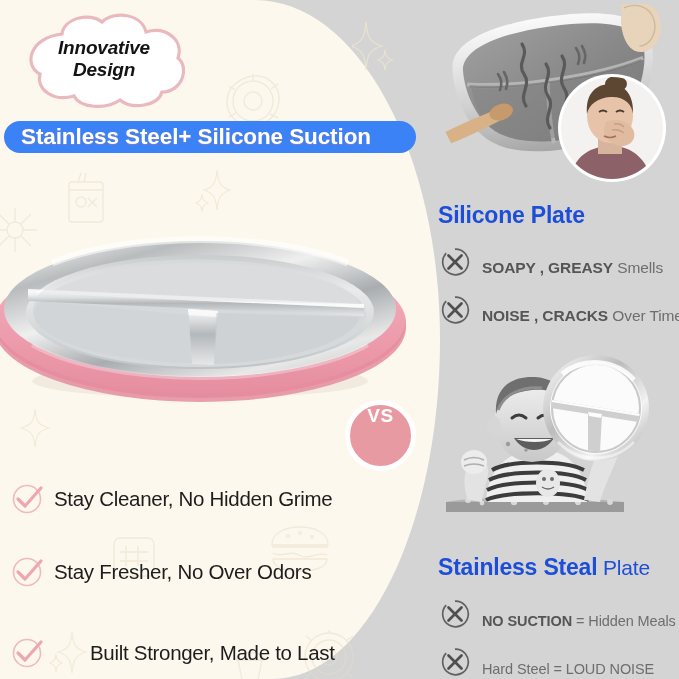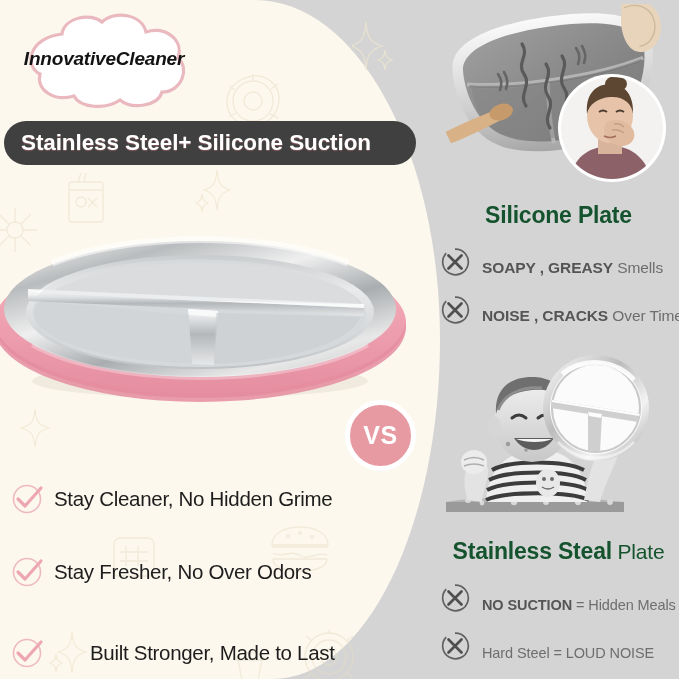--- a/index.html
+++ b/index.html
@@ -26,48 +26,48 @@
 
   
   .doodle { position:absolute; opacity:.5; pointer-events:none; }
   .doodle svg { display:block; }
   .sparkle { position:absolute; pointer-events:none; opacity:.75; }
 
   
   .cloud { position:absolute; left:18px; top:12px; width:172px; height:98px; }
   .cloud-text {
     position:absolute; left:0; top:0; width:172px; height:98px;
-    display:flex; flex-direction:row; align-items:center; justify-content:center;
+    display:flex; flex-direction:column; align-items:center; justify-content:center;
     font-style:italic; font-weight:bold; font-size:19px; line-height:1.16;
     color:#131313; text-align:center; letter-spacing:-.2px;
     padding-bottom:4px;
   }
   .cloud-text span { display:block; }
 
   
   .banner {
-    position:absolute; left:4px; top:121px; width:412px; height:44px;
-    background:#404040; border-radius:24px;
+    position:absolute; left:4px; top:121px; width:412px; height:32px;
+    background:#3b82f6; border-radius:24px;
     display:flex; align-items:center; padding-left:17px;
   }
   .banner-text {
     color:#ffffff; font-size:22.5px; font-weight:bold; letter-spacing:-.1px;
     white-space:nowrap; text-shadow:0 1px 1px rgba(214,120,126,.45);
   }
 
   
   .plate-wrap { position:absolute; left:-8px; top:205px; width:420px; height:200px; }
 
   
   .vs-badge {
     position:absolute; left:345px; top:400px; width:71px; height:71px;
     border-radius:50%; background:#e79aa2;
     border:5px solid #ffffff;
-    display:flex; align-items:center; justify-content:center;
-    color:#ffffff; font-size:25px; font-weight:bold; letter-spacing:.5px;
+    display:flex; align-items:flex-start; justify-content:center;
+    color:#ffffff; font-size:19px; font-weight:bold; letter-spacing:.5px;
   }
 
   
   .benefits { position:absolute; left:0; top:472px; width:400px; }
   .benefit-row { position:relative; height:53px; display:flex; align-items:center; padding-left:10px; }
   .benefit-row.r1 { margin-top:0; }
   .benefit-row.r2 { margin-top:20px; }
   .benefit-row.r3 { margin-top:28px;gap:36px; }
   .check-icon { width:34px; height:34px; flex:none; margin-right:10px; }
   .benefit-label {
@@ -77,26 +77,26 @@
   
   .rcol { position:absolute; left:438px; width:241px; }
   .rcol-top { top:4px; }
   .rcol-bottom { top:350px; }
 
   .r-photo { position:relative; width:241px; }
   .r-photo.top { height:190px; }
   .r-photo.bottom { height:182px; }
 
   .r-title {
-    text-align:center; font-size:23px; font-weight:bold; color:#14532d;
+    text-align:left; font-size:23px; font-weight:bold; color:#1d4ed8;
     letter-spacing:-.2px; white-space:nowrap;
   }
   .r-title .light { font-weight:normal; font-size:21px; }
   .rcol-top .r-title { margin-top:8px; }
-  .rcol-bottom .r-title { margin-top:6px; }
+  .rcol-bottom .r-title { margin-top:22px; }
 
   .con-row { display:flex; align-items:flex-end; margin-top:18px; padding-left:2px; }
   .x-icon { width:30px; height:30px; flex:none; margin-right:12px; }
   .con-label { font-size:15.5px; color:#5c5c5c; white-space:nowrap; letter-spacing:-.1px; }
   .con-label .b { font-weight:bold; color:#555555; }
   .con-label .n { font-weight:normal; color:#6e6e6e; }
   .rcol-bottom .con-label { font-size:14.5px; }
 </style>
 </head>
 <body>
@@ -212,21 +212,21 @@
   </div>
 
   <div class="cloud">
     <svg width="172" height="98" viewBox="0 0 172 98" style="position:absolute;left:0;top:0;">
       <path d="M44 22 C46 6 72 0 84 10 C96 -2 124 2 128 20 C148 14 166 28 160 46
                C172 56 164 80 144 80 C140 94 114 98 102 88 C88 98 62 96 56 84
                C36 90 18 78 22 62 C6 54 10 26 44 22Z" fill="#ffffff" stroke="#eab8bf" stroke-width="3.2"></path>
     </svg>
     <div class="cloud-text">
       <span>Innovative</span>
-      <span>Cleaner</span>
+      <span>Design</span>
     </div>
   </div>
 
   <div class="banner">
     <span class="banner-text">Stainless Steel+ Silicone Suction</span>
   </div>
 
   <div class="plate-wrap">
     <svg width="420" height="200" viewBox="0 0 420 200">
       <defs>

